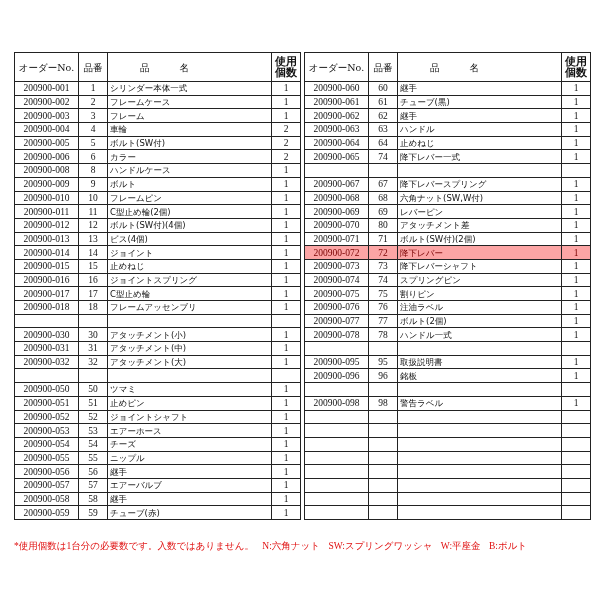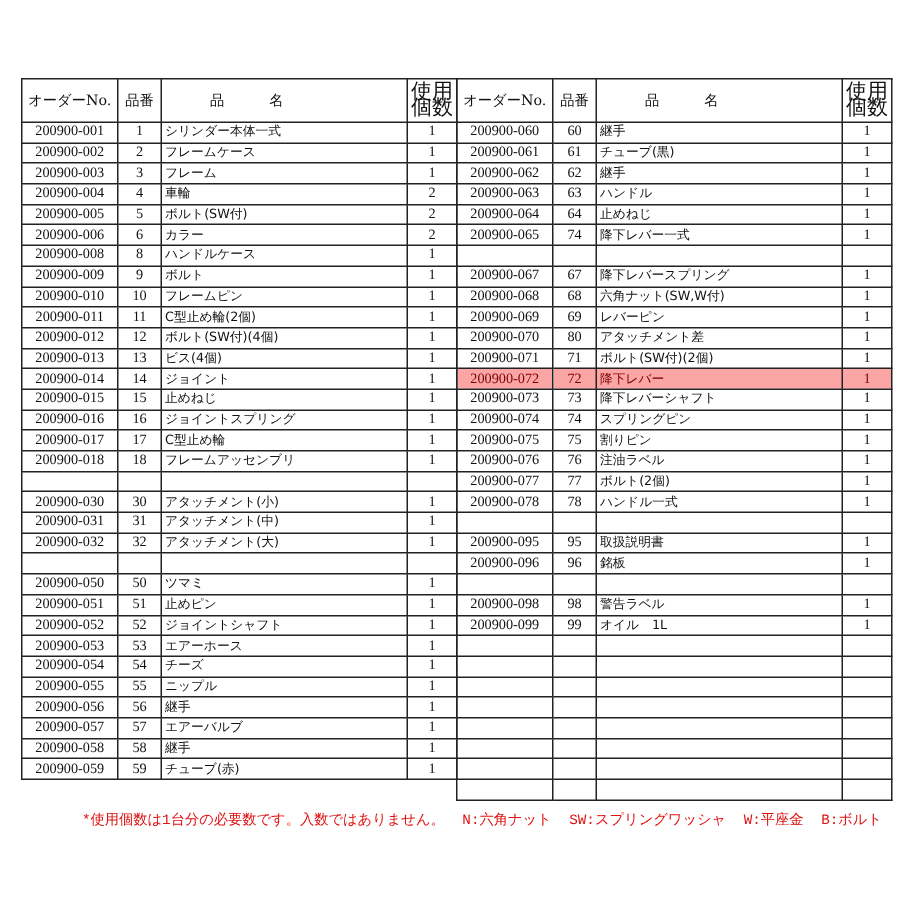--- a/index.html
+++ b/index.html
@@ -6,30 +6,30 @@
   body { width: 600px; height: 600px; position: relative; overflow: hidden;
          font-family: "DejaVu Serif", "Liberation Serif", serif; color: #111; }
   .tbl { position: absolute; top: 52px; border-collapse: collapse; table-layout: fixed;
          font-size: 9px; }
   .tbl.left { left: 14px; }
   .tbl.right { left: 304px; }
   .tbl th, .tbl td { border: 1px solid #222; padding: 0 2px; white-space: nowrap; overflow: hidden;
          line-height: 12px; height: 12.7px; }
   .tbl th { font-weight: normal; font-size: 9.5px; height: 28px; line-height: 11px; }
   .tbl th.name { letter-spacing: 30px; text-indent: 30px; }
-  .tbl th.qty { font-size: 14px; }
+  .tbl th.qty { font-size: 11px; font-weight: bold; }
   .c-order { width: 59px; text-align: center; }
   .c-no { width: 24px; text-align: center; }
   .c-name { width: 159px; text-align: left; }
   .c-qty { width: 24px; text-align: center; }
   td.c-order, td.c-no, td.c-qty { font-family: "Liberation Serif", serif; font-size: 9.5px; }
   td.c-name { font-family: "DejaVu Sans", sans-serif; font-size: 8.5px; }
   tr.hl td { background: #fca5a5; color: #7a0000; }
   .note { position: absolute; left: 14px; top: 540px; width: 580px; color: #e01010;
-          font-size: 9.5px; font-family: Liberation Mono, monospace; white-space: nowrap; text-align: right; }
+          font-size: 9.5px; font-family: Liberation Serif, serif; white-space: nowrap; }
   .note span { margin-right: 6px; }
 </style>
 </head>
 <body>
 
 <table class="tbl left">
   <thead>
     <tr>
       <th class="c-order">オーダーNo.</th>
       <th class="c-no">品番</th>
@@ -381,26 +381,20 @@
         <td class="c-name"></td>
         <td class="c-qty"></td>
       </tr>
       <tr>
         <td class="c-order">200900-098</td>
         <td class="c-no">98</td>
         <td class="c-name">警告ラベル</td>
         <td class="c-qty">1</td>
       </tr>
       <tr>
-        <td class="c-order">200900-099</td>
-        <td class="c-no">99</td>
-        <td class="c-name">オイル　1L</td>
-        <td class="c-qty">1</td>
-      </tr>
-      <tr>
         <td class="c-order"></td>
         <td class="c-no"></td>
         <td class="c-name"></td>
         <td class="c-qty"></td>
       </tr>
       <tr>
         <td class="c-order"></td>
         <td class="c-no"></td>
         <td class="c-name"></td>
         <td class="c-qty"></td>

